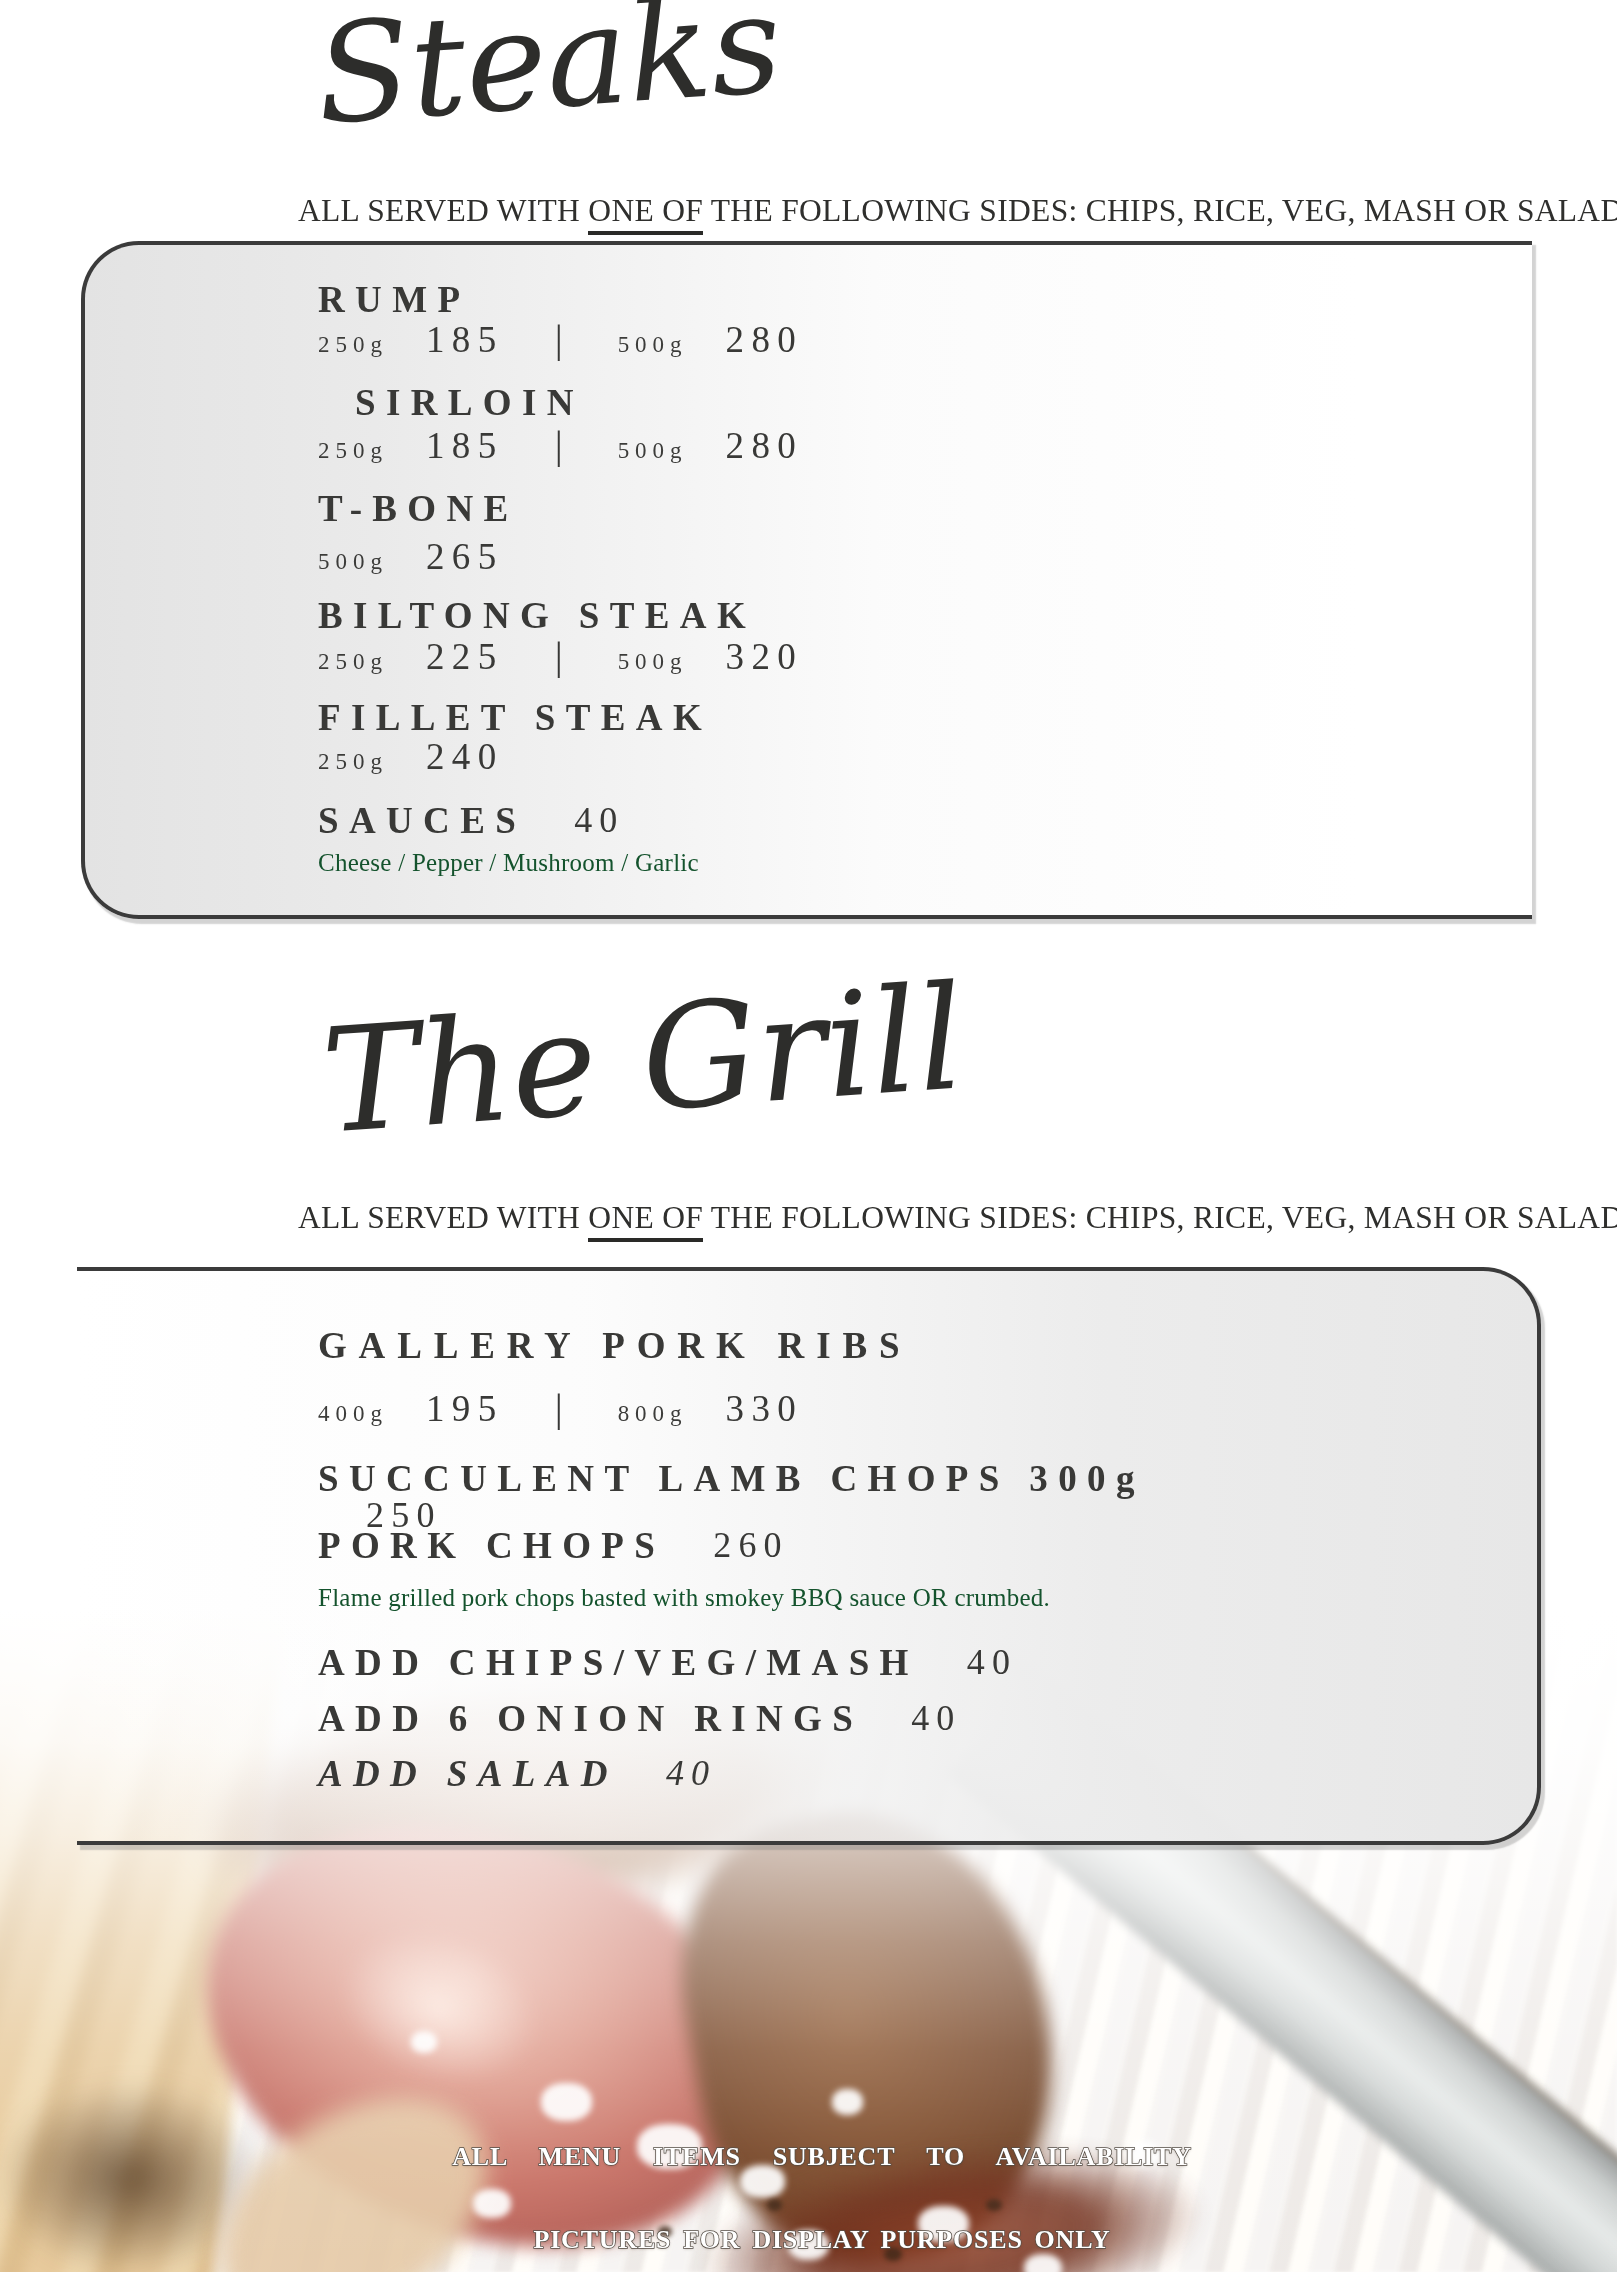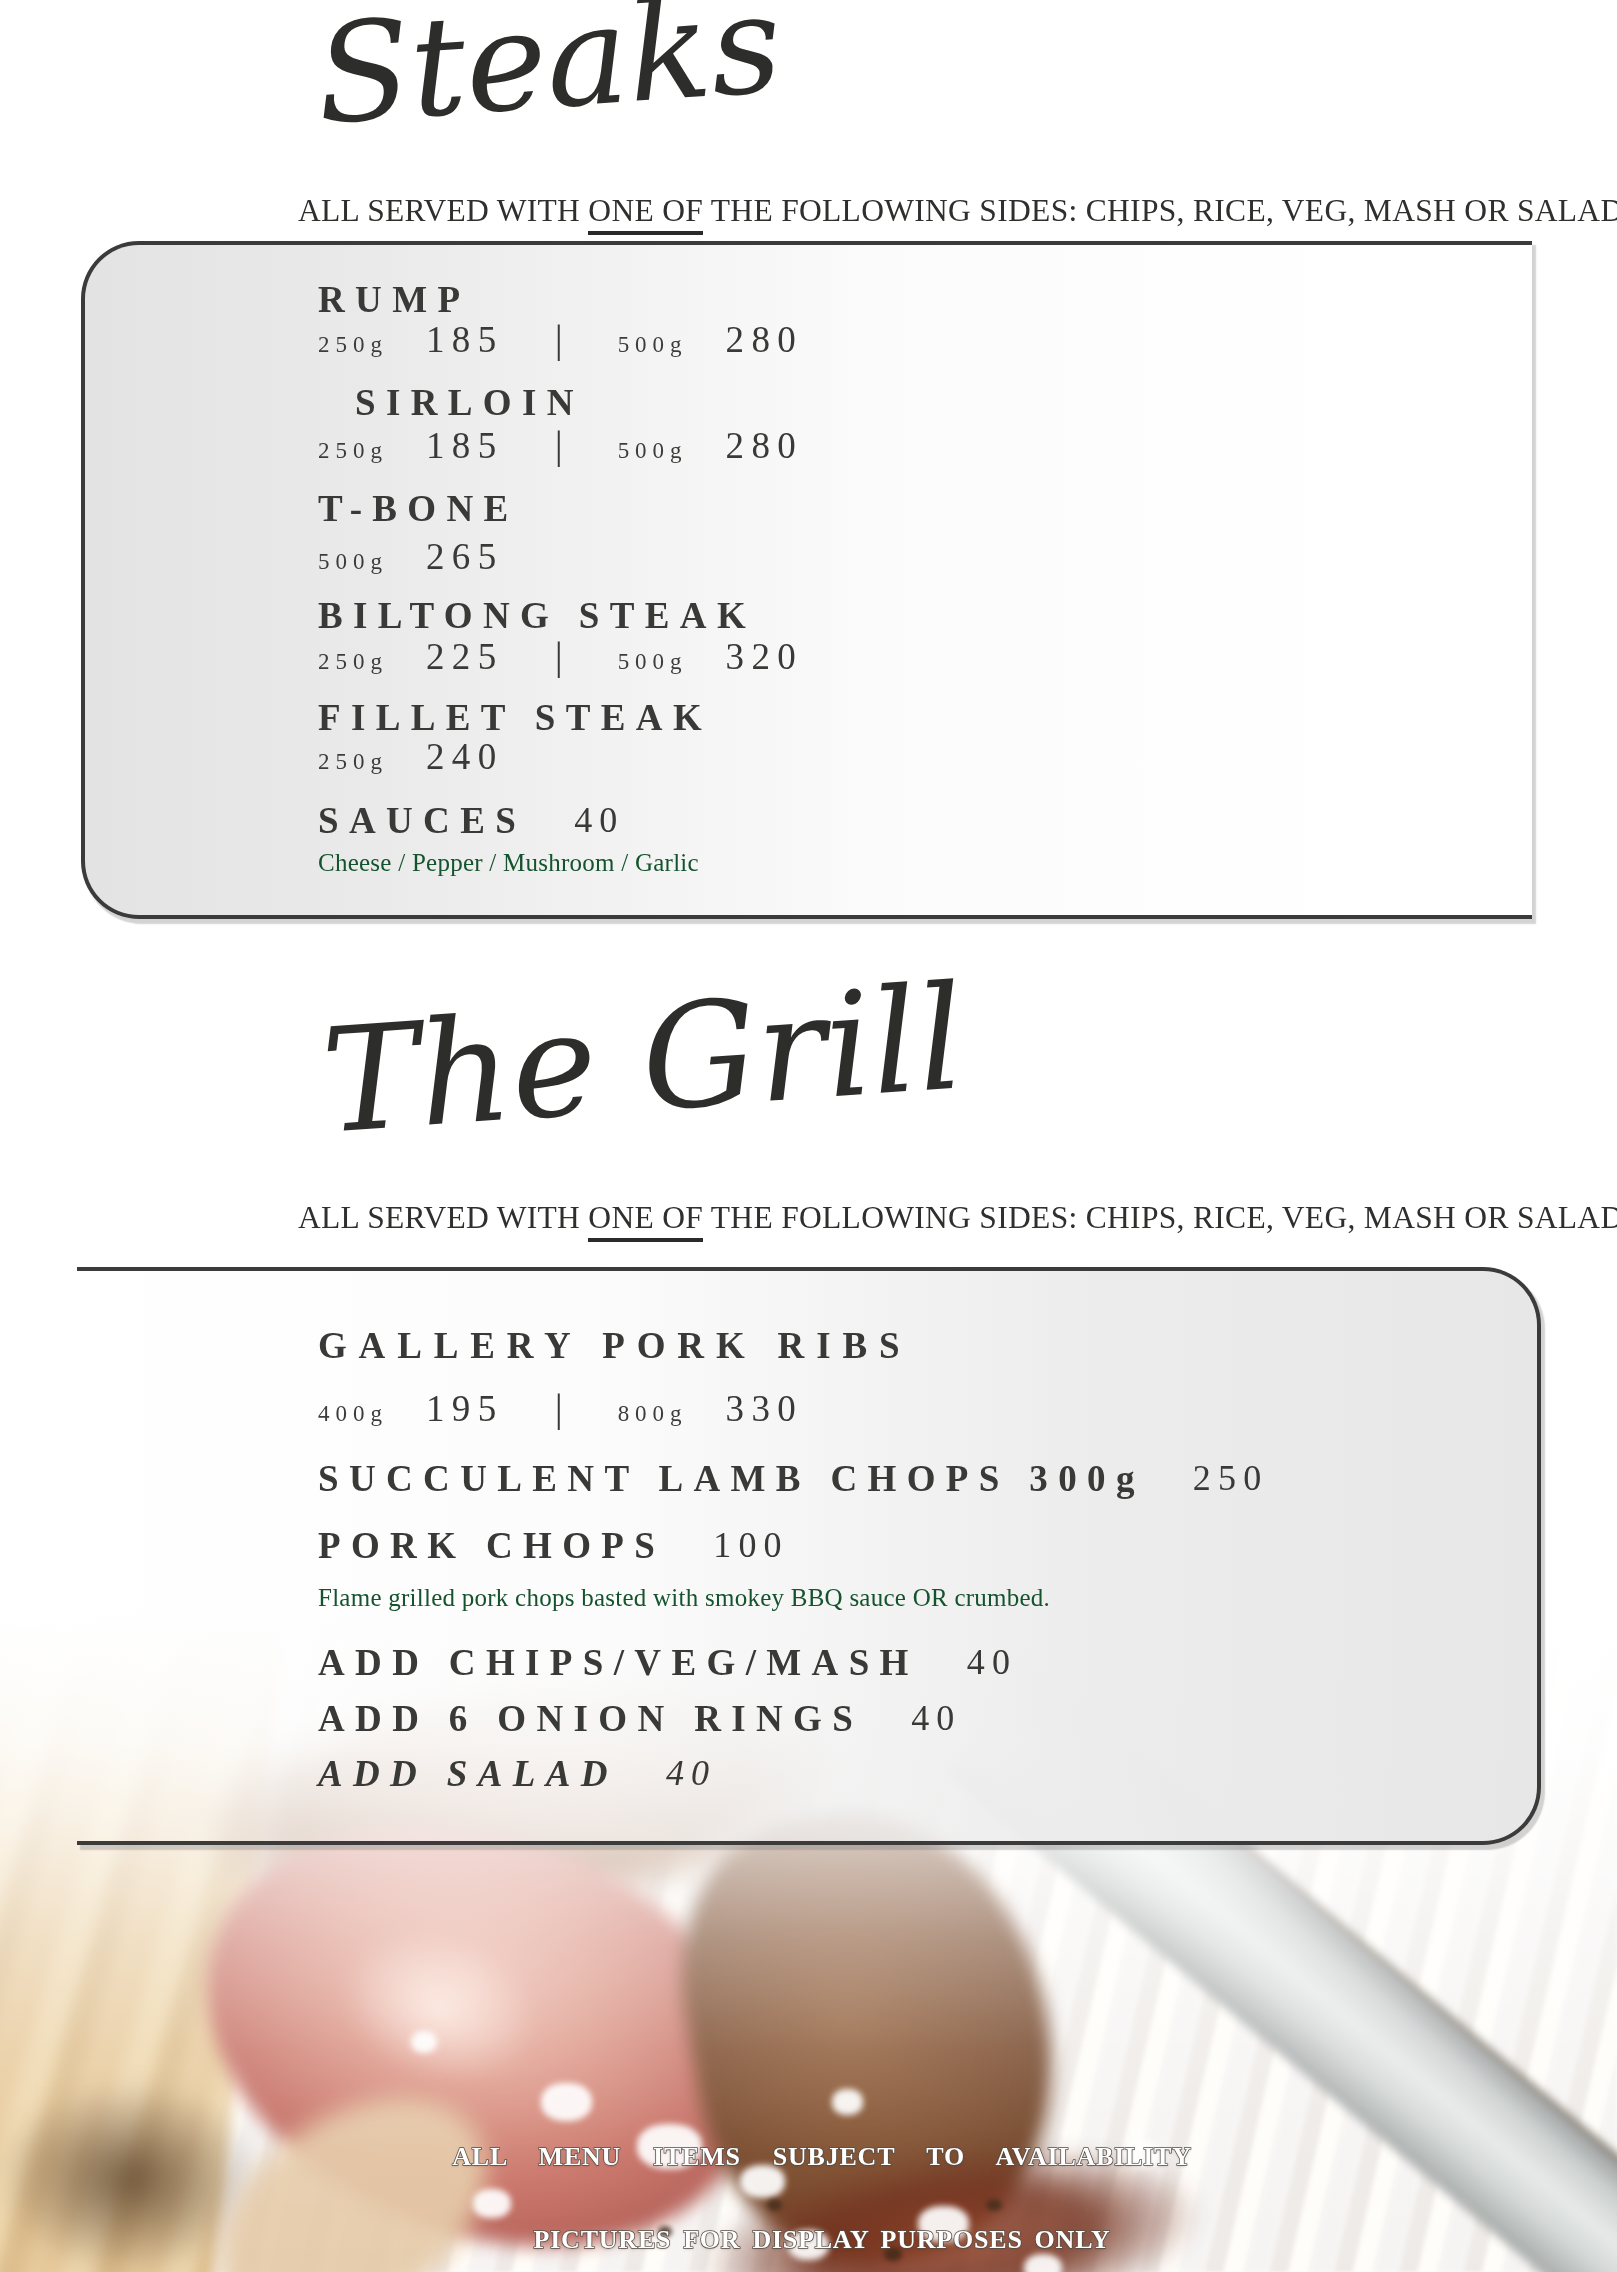--- a/index.html
+++ b/index.html
@@ -307,28 +307,28 @@
 
   <div class="abs item-name" style="top:1327px;letter-spacing:0.32em;">GALLERY PORK RIBS</div>
   <div class="abs price-row" style="top:1388px;">
     <span class="wt">400g</span>
     <span class="pr">195</span>
     <span class="sep">|</span>
     <span class="wt">800g</span>
     <span class="pr">330</span>
   </div>
 
-  <div class="abs inline-row" style="top:1460px;">
+  <div class="abs inline-row" style="top:1460px;flex-direction:column;">
     <span class="item-name">SUCCULENT LAMB CHOPS 300g</span>
     <span class="pr">250</span>
   </div>
 
   <div class="abs inline-row" style="top:1527px;">
     <span class="item-name">PORK CHOPS</span>
-    <span class="pr">100</span>
+    <span class="pr">260</span>
   </div>
   <div class="abs desc" style="top:1584px;">Flame grilled pork chops basted with smokey BBQ sauce OR crumbed.</div>
 
   <div class="abs inline-row" style="top:1644px;">
     <span class="item-name">ADD CHIPS/VEG/MASH</span>
     <span class="pr">40</span>
   </div>
 
   <div class="abs inline-row" style="top:1700px;">
     <span class="item-name">ADD 6 ONION RINGS</span>

